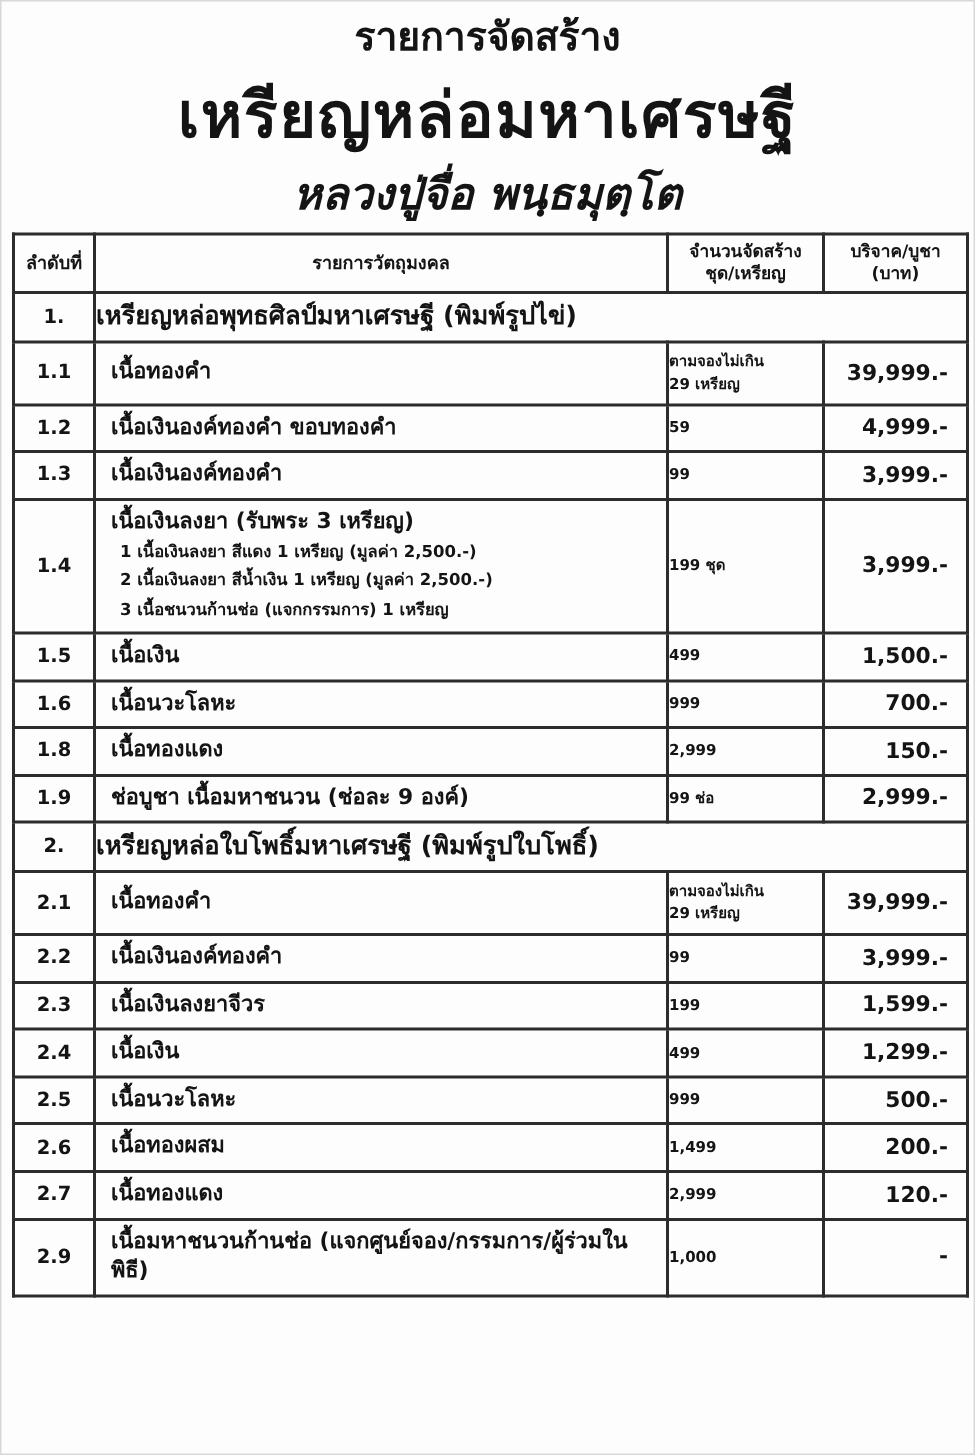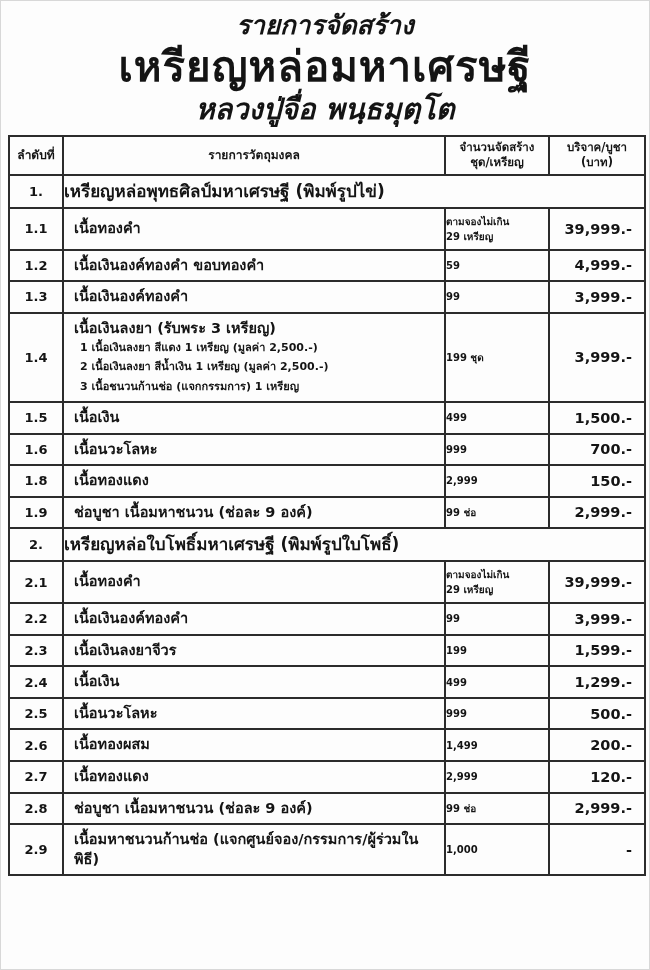--- a/index.html
+++ b/index.html
@@ -3,24 +3,24 @@
 <meta charset="utf-8">
 <style>
   html,body { margin:0; padding:0; background:#e9e9e9; }
   .page {
     width:650px; min-height:970px; margin:0 auto; box-sizing:border-box;
     background:#fdfdfd; border:1px solid #d8d8d8; padding:8px 7px 10px 7px;
     font-family:"DejaVu Sans","Liberation Sans",sans-serif; color:#141414;
   }
   
   .titles { text-align:center; line-height:1.15; }
-  .t1 { font-size:26px; font-weight:bold; margin-top:2px;font-style:italic; }
-  .t2 { font-size:42px; font-weight:bold; letter-spacing:1px; margin-top:2px;
+  .t1 { font-size:26px; font-weight:bold; margin-top:2px; }
+  .t2 { font-size:42px; font-weight:bold; letter-spacing:1px; margin-top:12px;
         font-family:"DejaVu Serif","Liberation Serif",serif; }
-  .t3 { font-size:29px; font-weight:bold; font-style:italic; margin-top:2px; }
+  .t3 { font-size:29px; font-weight:bold; font-style:italic; margin-top:12px; }
   
   table.price-table {
     width:636px; border-collapse:collapse; margin:8px auto 0 auto;
     table-layout:fixed;
   }
   .price-table th, .price-table td {
     border:2px solid #2c2c2c; vertical-align:middle; box-sizing:border-box;
   }
   col.c-no    { width:54px; }
   col.c-item  { width:382px; }
@@ -227,30 +227,20 @@
           <td class="no-cell">2.7</td>
           <td class="item-cell">
             <div class="item-label">เนื้อทองแดง</div>
           </td>
           <td class="qty-cell">
             <div>2,999</div>
           </td>
           <td class="price-cell">120.-</td>
         </tr>
         <tr class="item-row">
-          <td class="no-cell">2.8</td>
-          <td class="item-cell">
-            <div class="item-label">ช่อบูชา เนื้อมหาชนวน (ช่อละ 9 องค์)</div>
-          </td>
-          <td class="qty-cell">
-            <div>99 ช่อ</div>
-          </td>
-          <td class="price-cell">2,999.-</td>
-        </tr>
-        <tr class="item-row">
           <td class="no-cell">2.9</td>
           <td class="item-cell">
             <div class="item-label">เนื้อมหาชนวนก้านช่อ (แจกศูนย์จอง/กรรมการ/ผู้ร่วมในพิธี)</div>
           </td>
           <td class="qty-cell">
             <div>1,000</div>
           </td>
           <td class="price-cell">-</td>
         </tr>
       </tbody>

